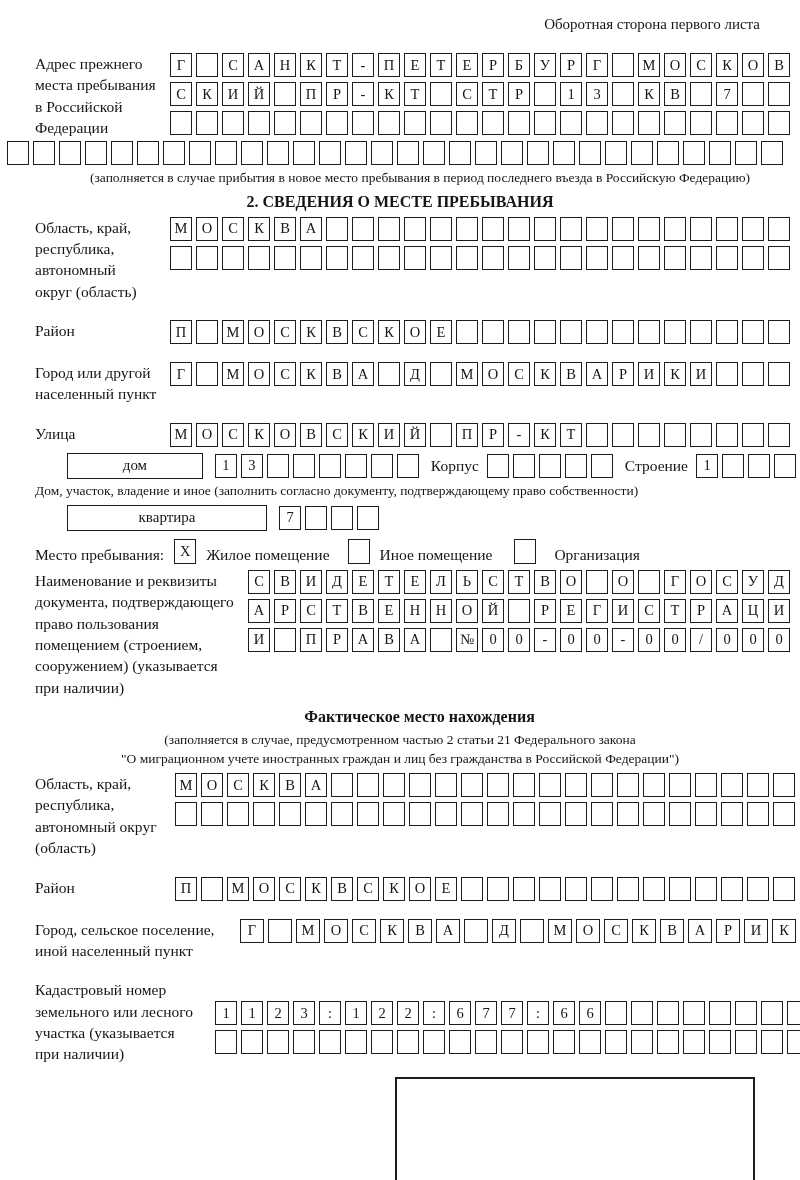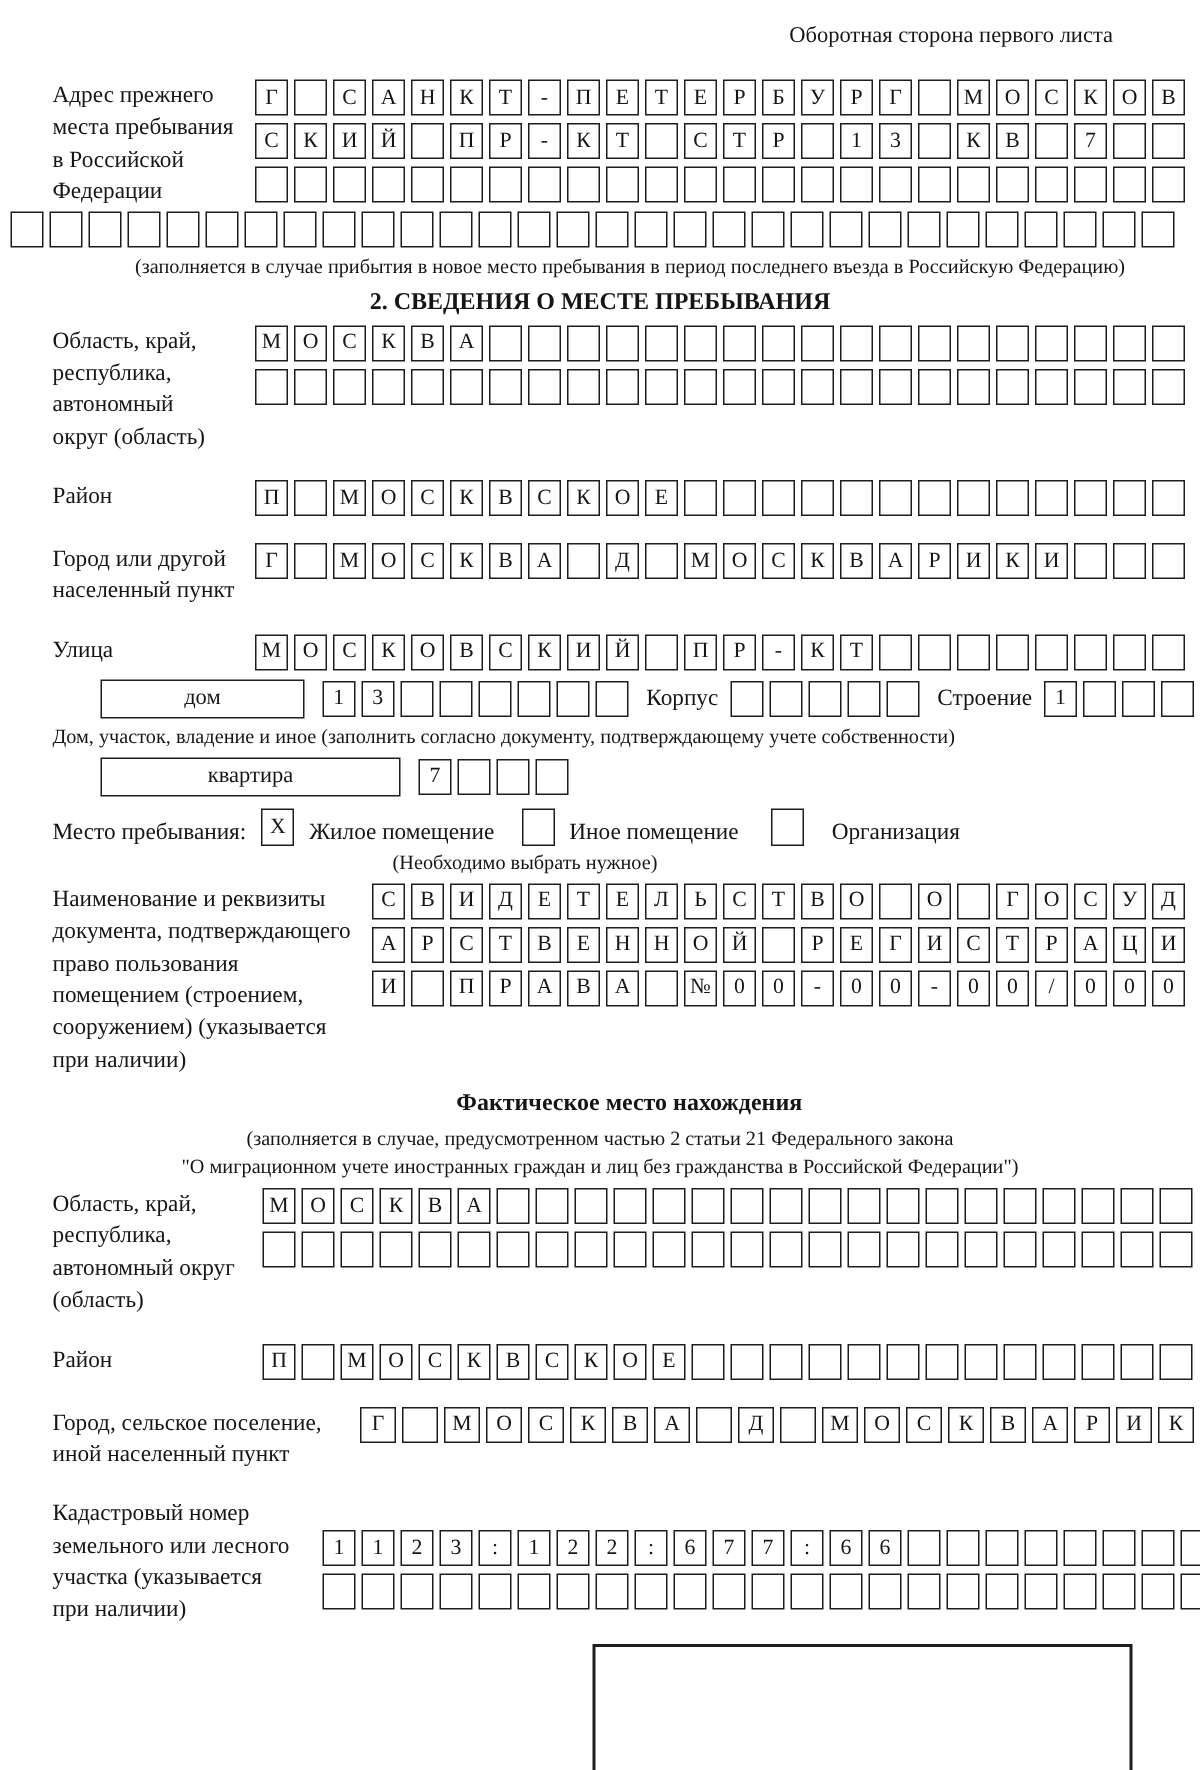--- a/index.html
+++ b/index.html
@@ -1,20 +1,20 @@
 <!DOCTYPE html>
 <html><head>
 <meta charset="utf-8">
 <style>
   * { margin:0; padding:0; box-sizing:border-box; }
   html,body { background:#ffffff; }
   body { font-family:"Liberation Serif", serif; color:#151515; }
   .page { position:relative; width:800px; height:1180px; background:#fff; overflow:hidden; padding-top:16px; }
 
-  .top-header { text-align:right; padding-right:58px; font-size:15px; margin-bottom:20px; }
+  .top-header { text-align:right; padding-right:40px; font-size:15px; margin-bottom:20px; }
 
   .field-row { display:flex; align-items:flex-start; margin-left:35px; }
   .flabel { font-size:15.5px; line-height:1.38; white-space:pre-line; flex:0 0 auto; }
   .flabel.w135 { width:135px; }
   .flabel.w140 { width:140px; }
   .flabel.w213 { width:213px; }
   .gridcol { display:flex; flex-direction:column; }
 
   .grid { display:flex; }
   .grid + .grid { margin-top:5px; }
@@ -352,42 +352,41 @@
         <div class="cell"></div>
       </div>
     <span class="inline-label">Строение</span>
     <div class="grid">
         <div class="cell">1</div>
         <div class="cell"></div>
         <div class="cell"></div>
         <div class="cell"></div>
       </div>
   </div>
-  <div class="caption">Дом, участок, владение и иное (заполнить согласно документу, подтверждающему учете собственности)</div>
+  <div class="caption">Дом, участок, владение и иное (заполнить согласно документу, подтверждающему право собственности)</div>
 
   <div class="inline-row">
     <div class="widebox kv">квартира</div>
     <div class="grid">
         <div class="cell">7</div>
         <div class="cell"></div>
         <div class="cell"></div>
         <div class="cell"></div>
       </div>
   </div>
 
   <div class="mesto-row">
     <span class="txt">Место пребывания:</span>
     <div class="checkbox">X</div>
     <span class="txt">Жилое помещение</span>
     <div class="checkbox" style="margin-left:18px;"></div>
     <span class="txt">Иное помещение</span>
     <div class="checkbox" style="margin-left:22px; margin-right:18px;"></div>
     <span class="txt">Организация</span>
   </div>
-  <div class="mesto-note">(Необходимо выбрать нужное)</div>
 
   <div class="field-row mt6">
     <div class="flabel w213">Наименование и реквизиты
 документа, подтверждающего
 право пользования
 помещением (строением,
 сооружением) (указывается
 при наличии)</div>
     <div class="gridcol">
       <div class="grid">

